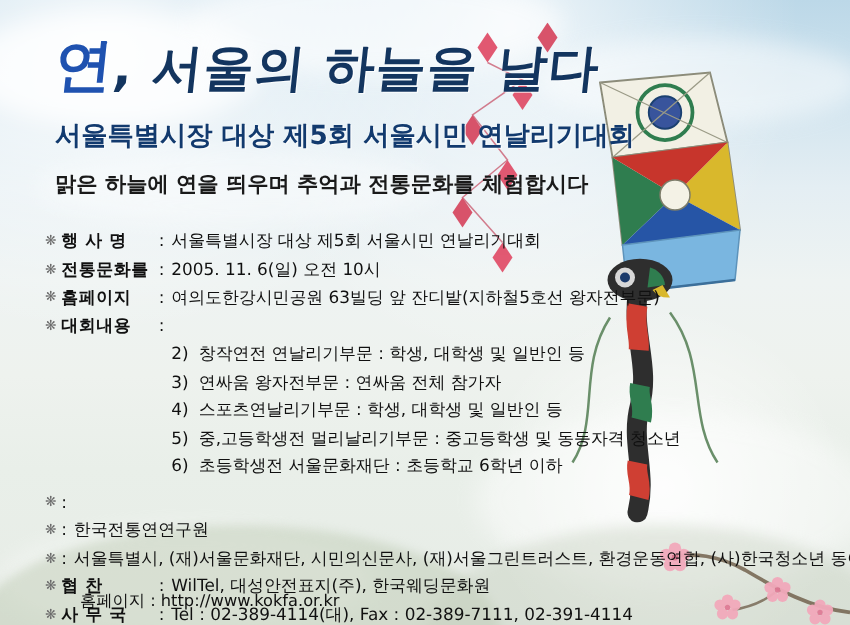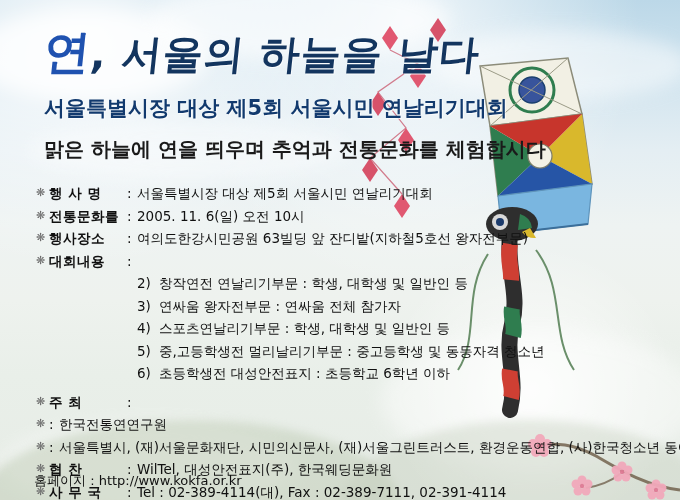--- a/index.html
+++ b/index.html
@@ -82,21 +82,21 @@
   .sub-title {
     margin-top: 10px;
     font-size: 21px;
     font-weight: bold;
     color: #123a6e;
     white-space: nowrap;
     text-shadow: 1px 1px 0 rgba(255,255,255,0.75);
   }
   .tag-line {
     margin-top: 14px;
-    font-size: 20px;
+    font-size: 17px;
     font-weight: bold;
     color: #1a1a1a;
     white-space: nowrap;
   }
 
   
   .info {
     position: absolute;
     left: 36px;
     top: 182px;
@@ -132,21 +132,21 @@
     display: flex;
     white-space: nowrap;
     padding-left: 101px;
   }
   .subnum {
     flex: 0 0 22px;
   }
   .gap-sm { height: 6px; }
   .footer-link {
     position: absolute;
-    left: 34px;
+    left: 64px;
     bottom: 10px;
     font-size: 13px;
     color: #101010;
     white-space: nowrap;
   }
 
   
   .kite-art { position: absolute; right: 20px; top: 18px; width: 300px; height: 400px; }
 </style>
 </head>
@@ -271,21 +271,21 @@
 
     <div class="row">
       <span class="bullet">❋</span>
       <span class="label">전통문화를</span>
       <span class="colon">:</span>
       <span class="value">2005. 11. 6(일) 오전 10시</span>
     </div>
 
     <div class="row">
       <span class="bullet">❋</span>
-      <span class="label">행사장소</span>
+      <span class="label">홈페이지</span>
       <span class="colon">:</span>
       <span class="value">여의도한강시민공원 63빌딩 앞 잔디밭(지하철5호선 왕자전부문)</span>
     </div>
 
     <div class="row">
       <span class="bullet">❋</span>
       <span class="label">대회내용</span>
       <span class="colon">:</span>
     </div>
 
@@ -300,28 +300,27 @@
     <div class="subrow">
       <span class="subnum">4)</span>
       <span>스포츠연날리기부문 : 학생, 대학생 및 일반인 등</span>
     </div>
     <div class="subrow">
       <span class="subnum">5)</span>
       <span>중,고등학생전 멀리날리기부문 : 중고등학생 및 동등자격 청소년</span>
     </div>
     <div class="subrow">
       <span class="subnum">6)</span>
-      <span>초등학생전 대성안전표지 : 초등학교 6학년 이하</span>
+      <span>초등학생전 서울문화재단 : 초등학교 6학년 이하</span>
     </div>
 
     <div class="gap-sm"></div>
 
     <div class="row">
       <span class="bullet">❋</span>
-      <span class="label">주      최</span>
       <span class="colon">:</span>
     </div>
     <div class="row">
       <span class="bullet">❋</span>
       <span class="colon">:</span>
       <span class="value">한국전통연연구원</span>
     </div>
     <div class="row">
       <span class="bullet">❋</span>
       <span class="colon">:</span>

